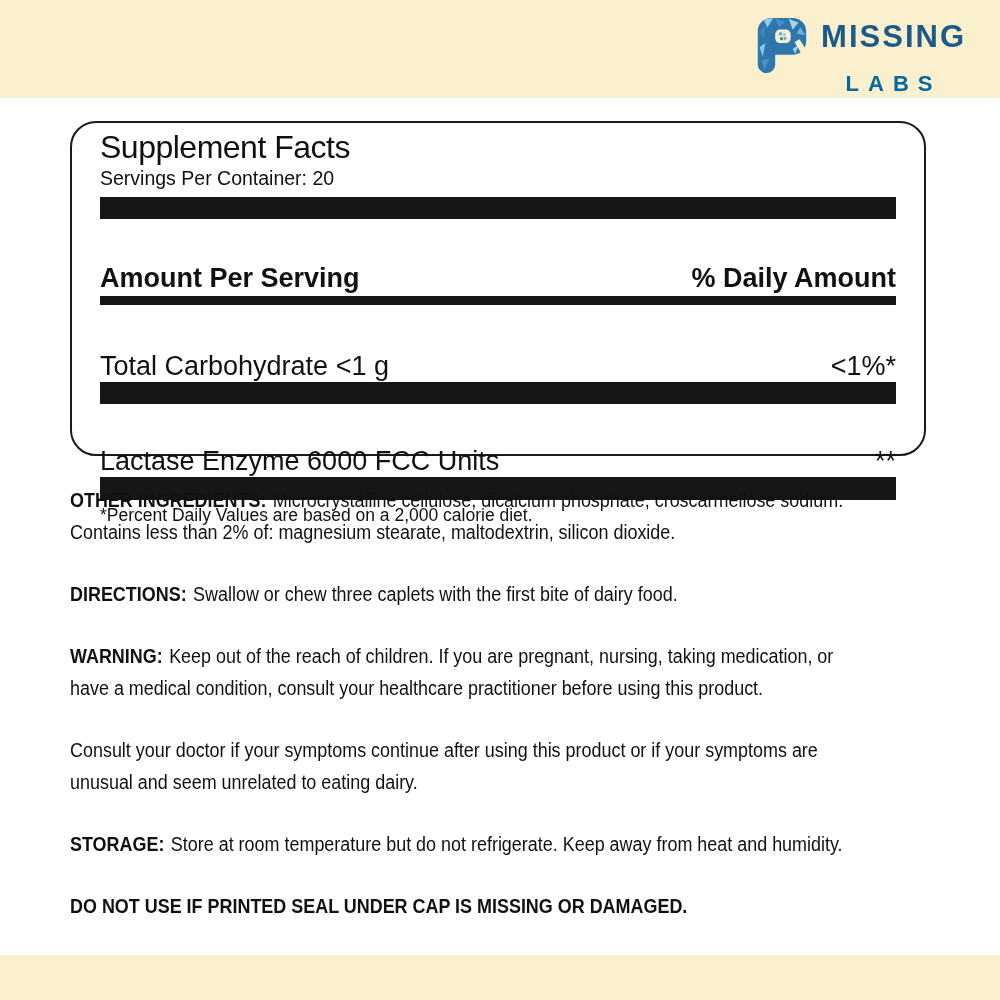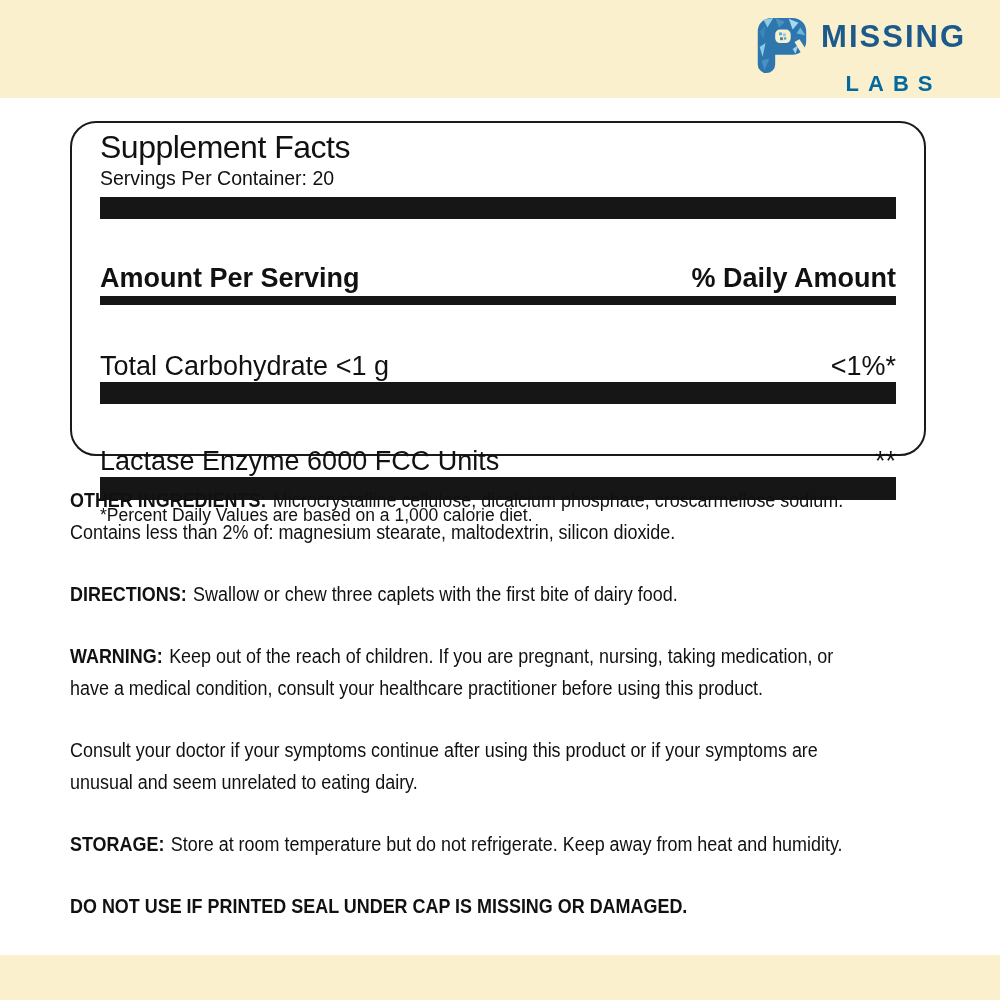--- a/index.html
+++ b/index.html
@@ -95,21 +95,21 @@
     <div class="bar bar-thick"></div>
 
     <div class="sf-row r2">
       <span>Lactase Enzyme 6000 FCC Units</span>
       <span>**</span>
     </div>
 
     <div class="bar bar-med"></div>
 
     <div class="sf-foot">
-      <div>*Percent Daily Values are based on a 1,000 calorie diet.</div>
+      <div>*Percent Daily Values are based on a 2,000 calorie diet.</div>
     </div>
   </div>
 
   <div class="text-section">
     <p class="para"><span class="plabel">OTHER INGREDIENTS:</span><span>Microcrystalline cellulose, dicalcium phosphate, croscarmellose  sodium.
 Contains less than 2% of: magnesium stearate, maltodextrin, silicon dioxide.</span></p>
 
     <p class="para"><span class="plabel">DIRECTIONS:</span><span>Swallow or chew three caplets with the first bite of dairy food.</span></p>
 
     <p class="para"><span class="plabel">WARNING:</span><span>Keep out of the reach of children. If you are pregnant, nursing, taking medication, or

